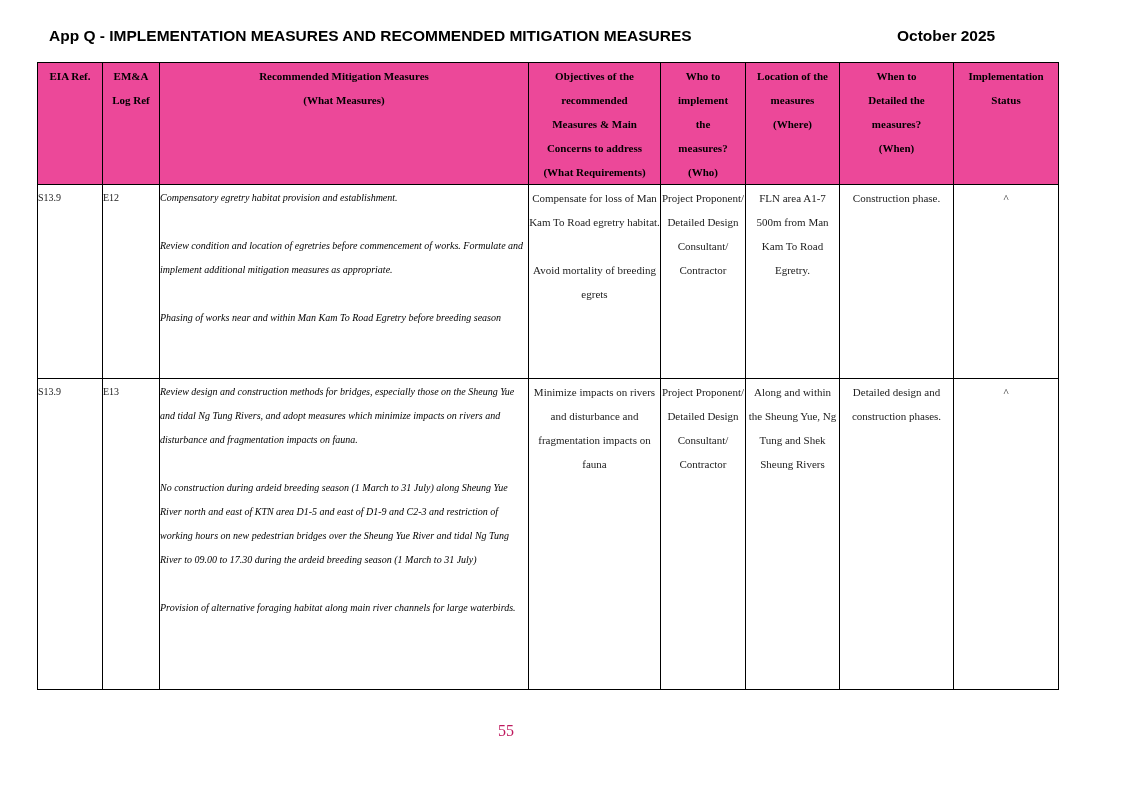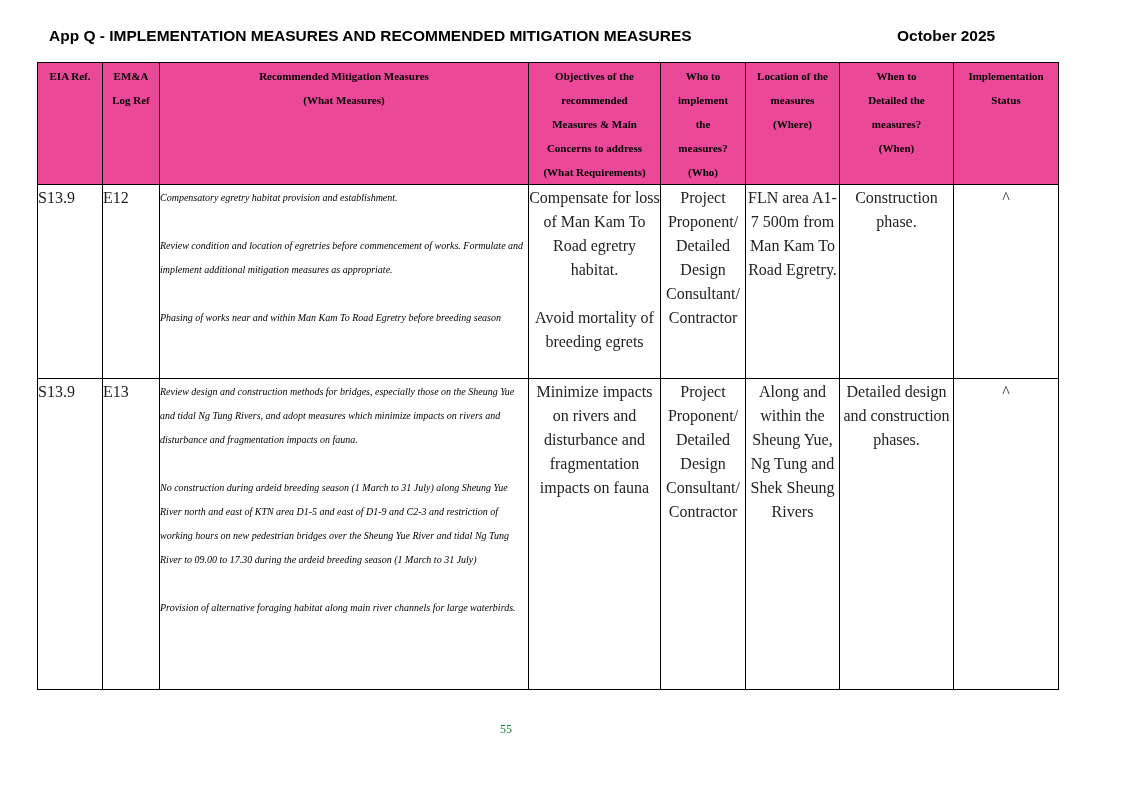--- a/index.html
+++ b/index.html
@@ -21,30 +21,30 @@
     table.schedule th {
       background: #ec4899; font-weight: bold; text-align: center;
       line-height: 24px; padding-top: 1px; height: 117px;
     }
     table.schedule th .line { display: block; }
     tr.section td {
       height: 24px; font-weight: bold; font-style: italic;
       padding-left: 6px; line-height: 24px; font-size: 11.5px;
     }
     td .cell { line-height: 24px; padding-top: 1px; }
-    td.ref { padding-left: 7px; font-size: 16px; color: #222; }
+    td.ref { padding-left: 7px; font-size: 10px; color: #222; }
     td.measure { padding-left: 6px; padding-right: 6px; font-size: 10px; font-style: italic; }
     td.measure p { margin: 0; }
     td.measure p + p { margin-top: 24px; }
-    td.center { text-align: center; font-size: 16px; color: #222; }
+    td.center { text-align: center; font-size: 11px; color: #222; }
     td.center p { margin: 0; }
     td.center p + p { margin-top: 24px; }
     .page-number {
       position: absolute; left: 0; width: 1012px; top: 722px; text-align: center;
-      font-family: "Liberation Serif", serif; font-size: 12px; color: #15803d;
+      font-family: "Liberation Serif", serif; font-size: 16px; color: #be185d;
     }
   </style>
 </head>
 <body>
 
 <div class="page-header">
   <span class="title">App Q - IMPLEMENTATION MEASURES AND RECOMMENDED MITIGATION MEASURES</span>
   <span class="date">October 2025</span>
 </div>
 

